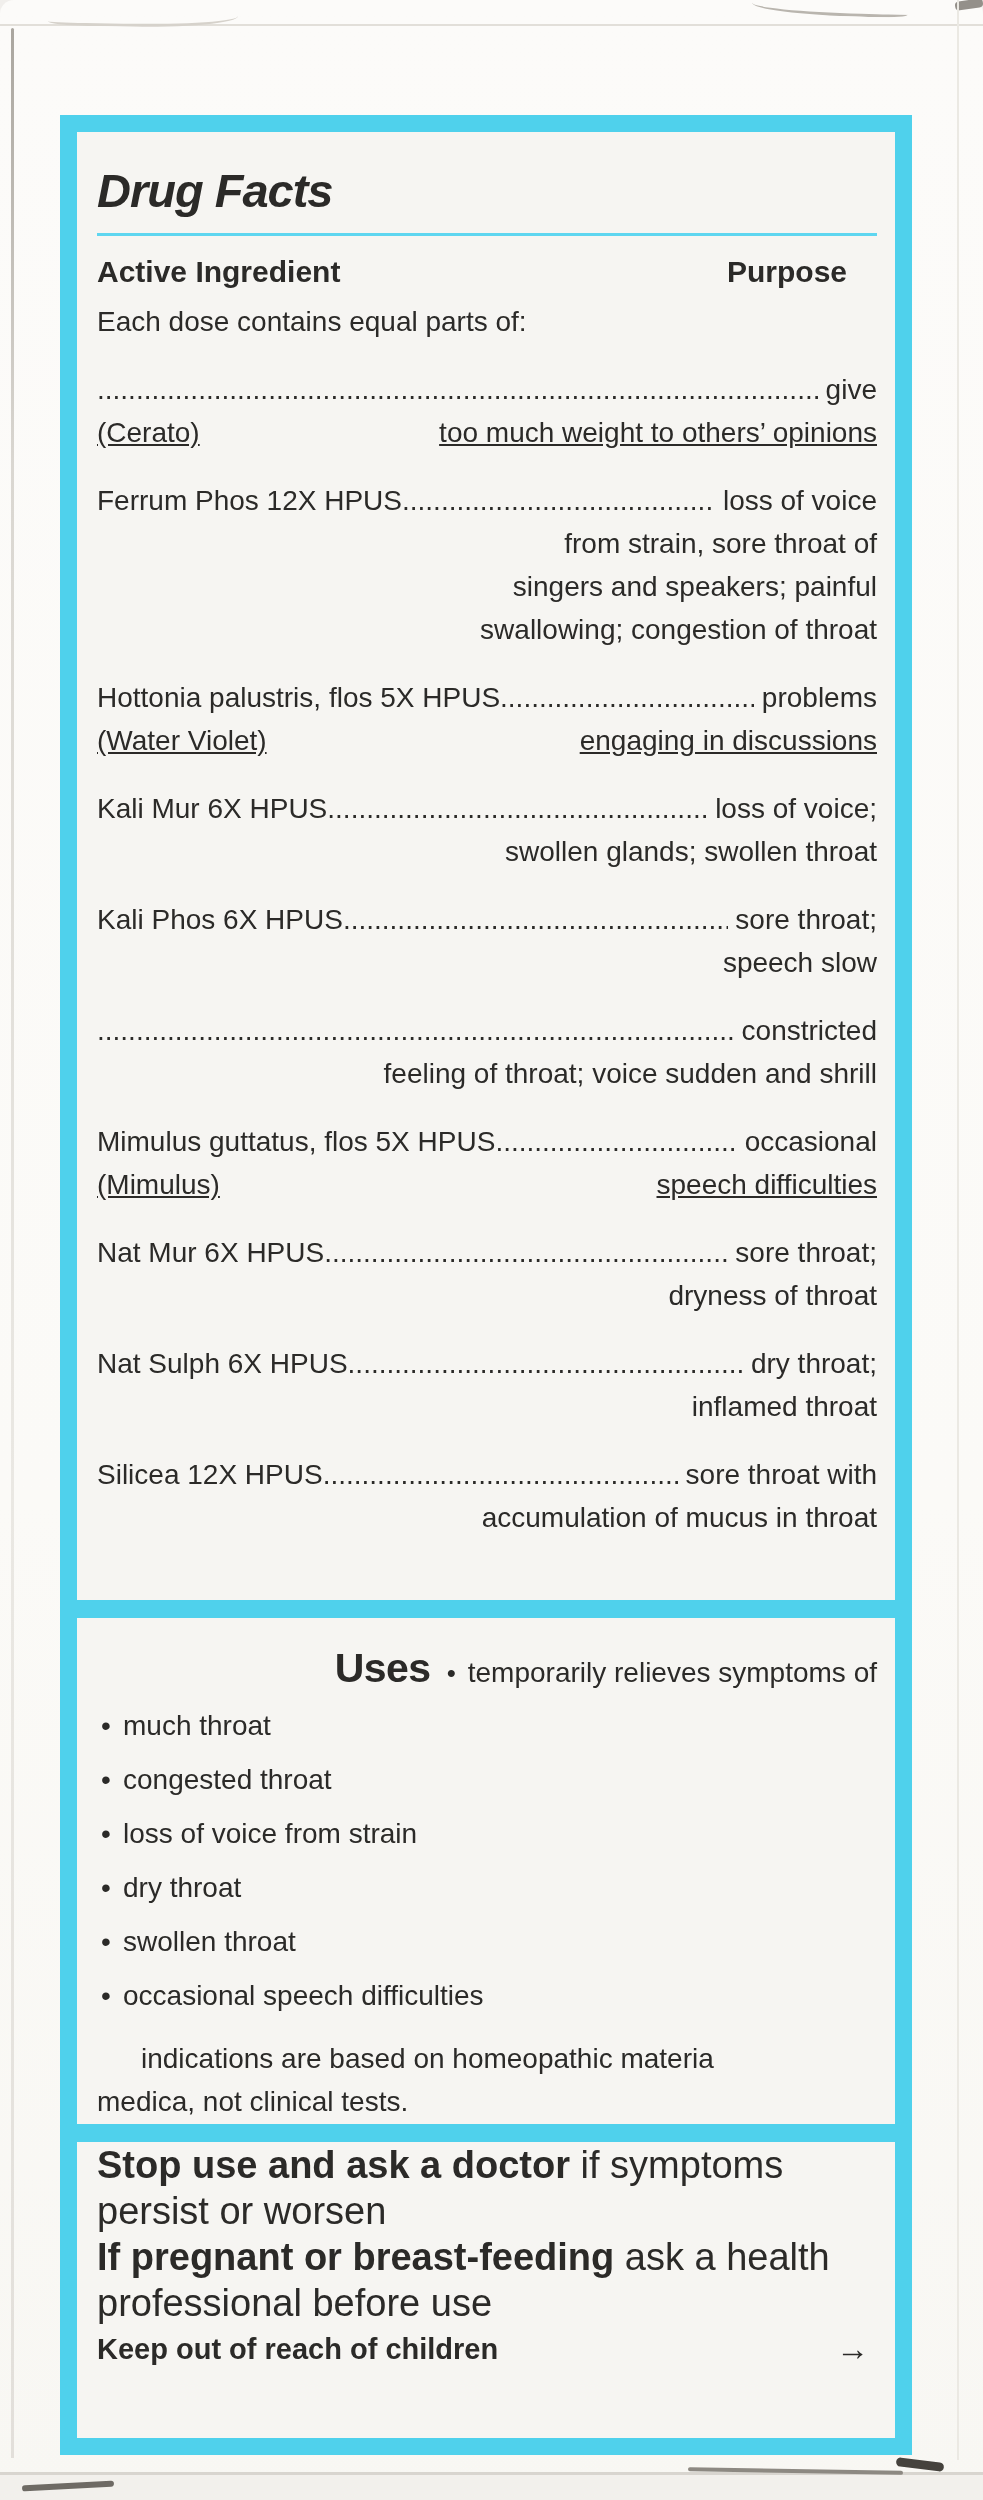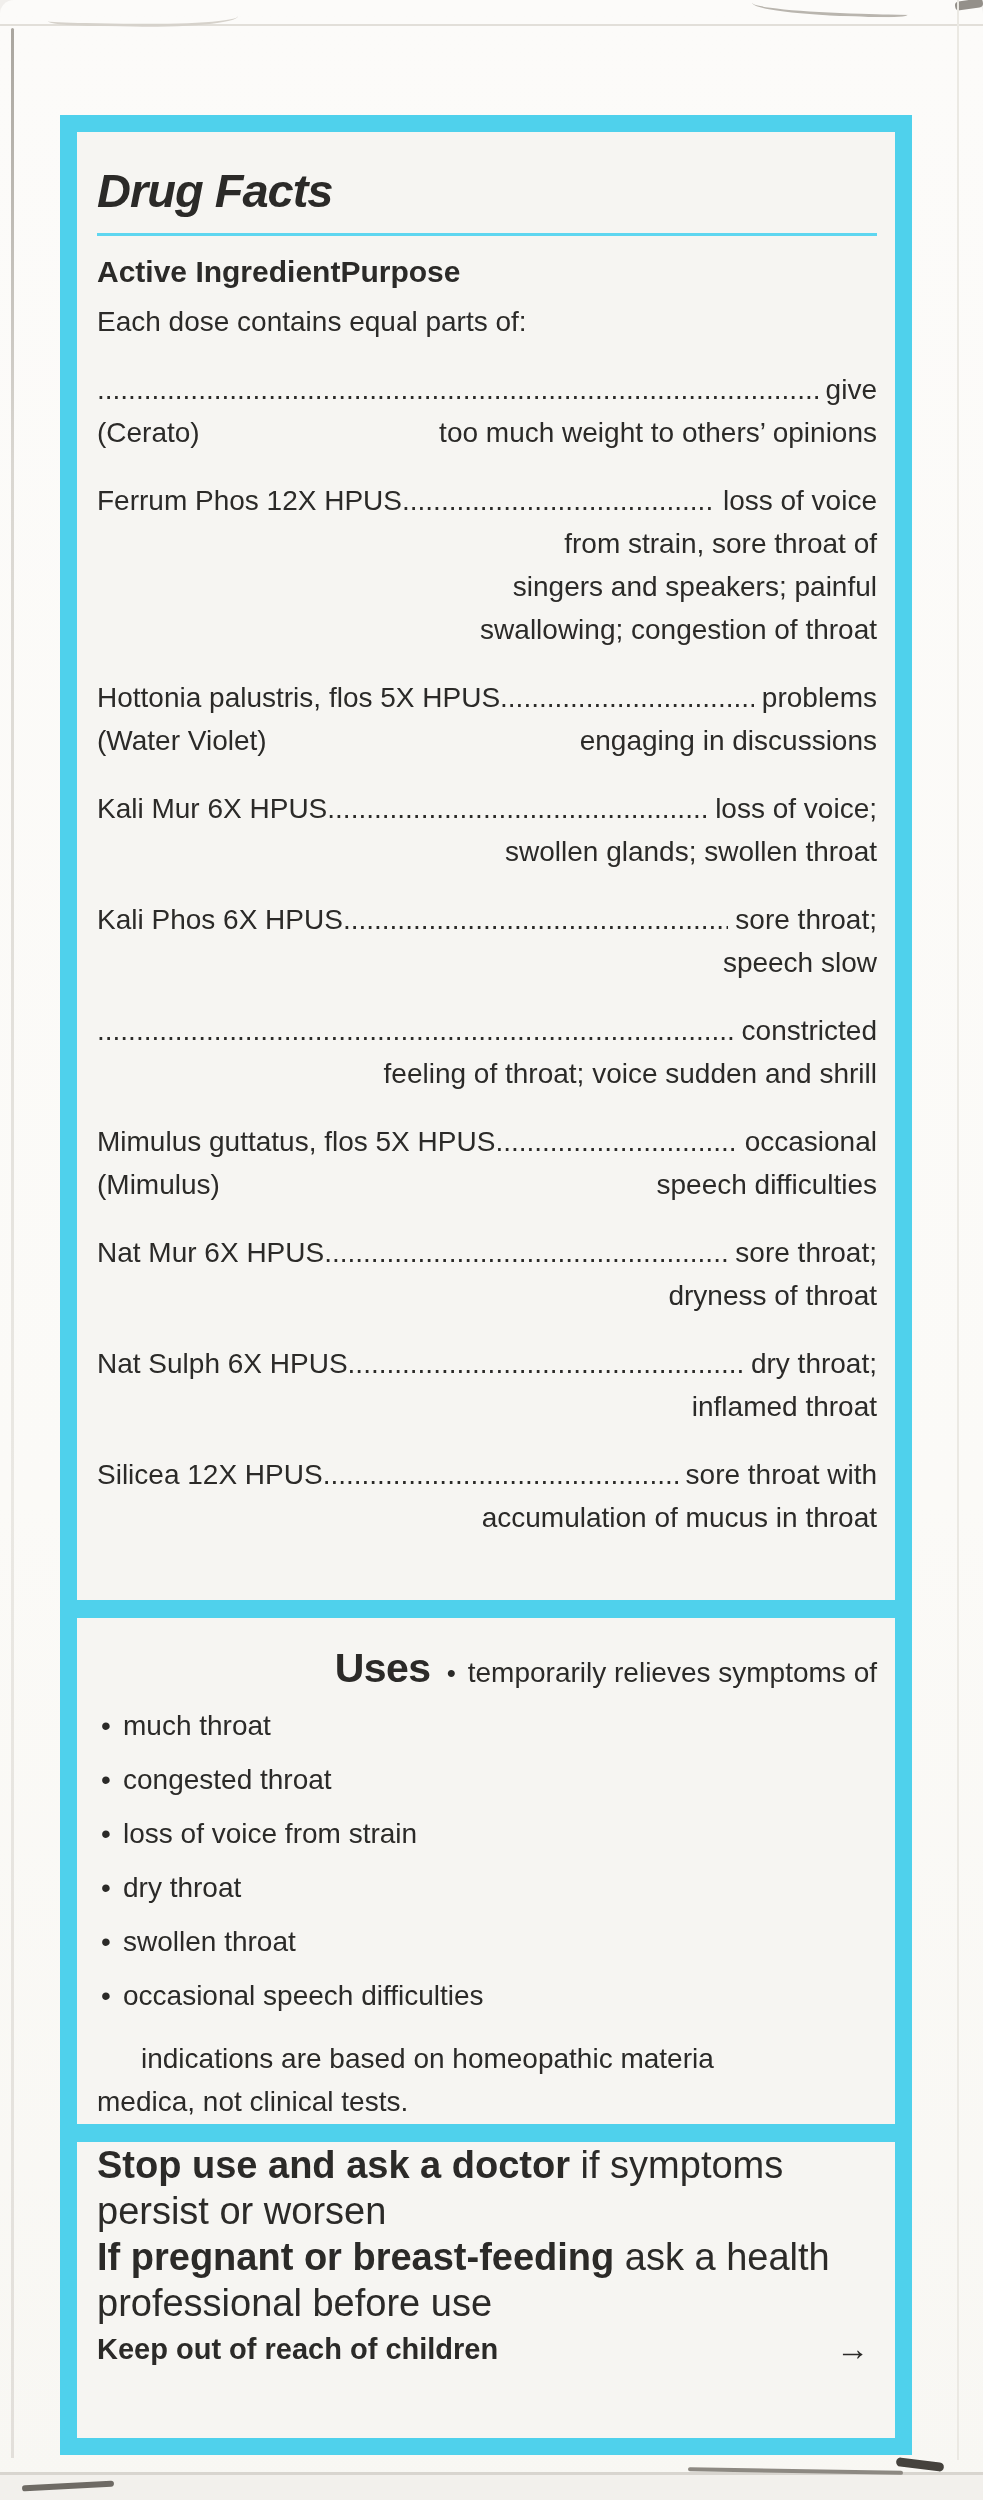--- a/index.html
+++ b/index.html
@@ -39,31 +39,31 @@
   .sec{box-sizing:border-box;padding:0 18px 0 20px;}
   .sec-active{height:1436px;}
   .sec-uses{height:524px;border-top:18px solid #4fd1ec;}
   .sec-warn{height:346px;border-top:18px solid #4fd1ec;}
 
   .df-title{
     margin:32px 0 0 0;font-size:47px;font-weight:bold;font-style:italic;
     letter-spacing:-1px;line-height:54px;
   }
   .rule{height:3px;background:#5ed6f0;margin:15px 0 16px 0;}
-  .cols{display:flex;justify-content:flex-start;align-items:baseline;
+  .cols{display:flex;justify-content:space-between;align-items:baseline;
     font-weight:bold;font-size:30px;line-height:40px;}
-  .col-purpose{margin-right:54px;}
+  .col-purpose{margin-right:30px;}
   .intro{font-size:28px;line-height:43px;margin-top:8px;}
 
   .ing{margin-top:25px;font-size:28px;line-height:43px;}
   .ing .l1{display:flex;align-items:baseline;}
   .ing .nm{white-space:pre;}
   .ing .leader{flex:1 1 auto;min-width:8px;overflow:hidden;white-space:nowrap;}
   .ing .pf{white-space:pre;}
-  .ing .l2{display:flex;justify-content:space-between;align-items:flex-start;}
+  .ing .l2{display:flex;justify-content:space-between;align-items:flex-start;text-decoration:underline;}
   .ing .cont{text-align:right;}
 
   .uses-head{margin-top:24px;font-size:28px;line-height:52px;text-align:right;}
   .uses-word{font-size:41px;font-weight:bold;letter-spacing:-0.5px;margin-right:16px;}
   .head-dot{margin-right:12px;font-size:26px;}
   .use-item{display:flex;font-size:28px;line-height:54px;}
   .use-item .b{width:26px;flex:0 0 26px;padding-left:4px;box-sizing:border-box;}
   .note{font-size:28px;line-height:43px;}
   .note-first{margin-top:14px;margin-left:44px;}
 

